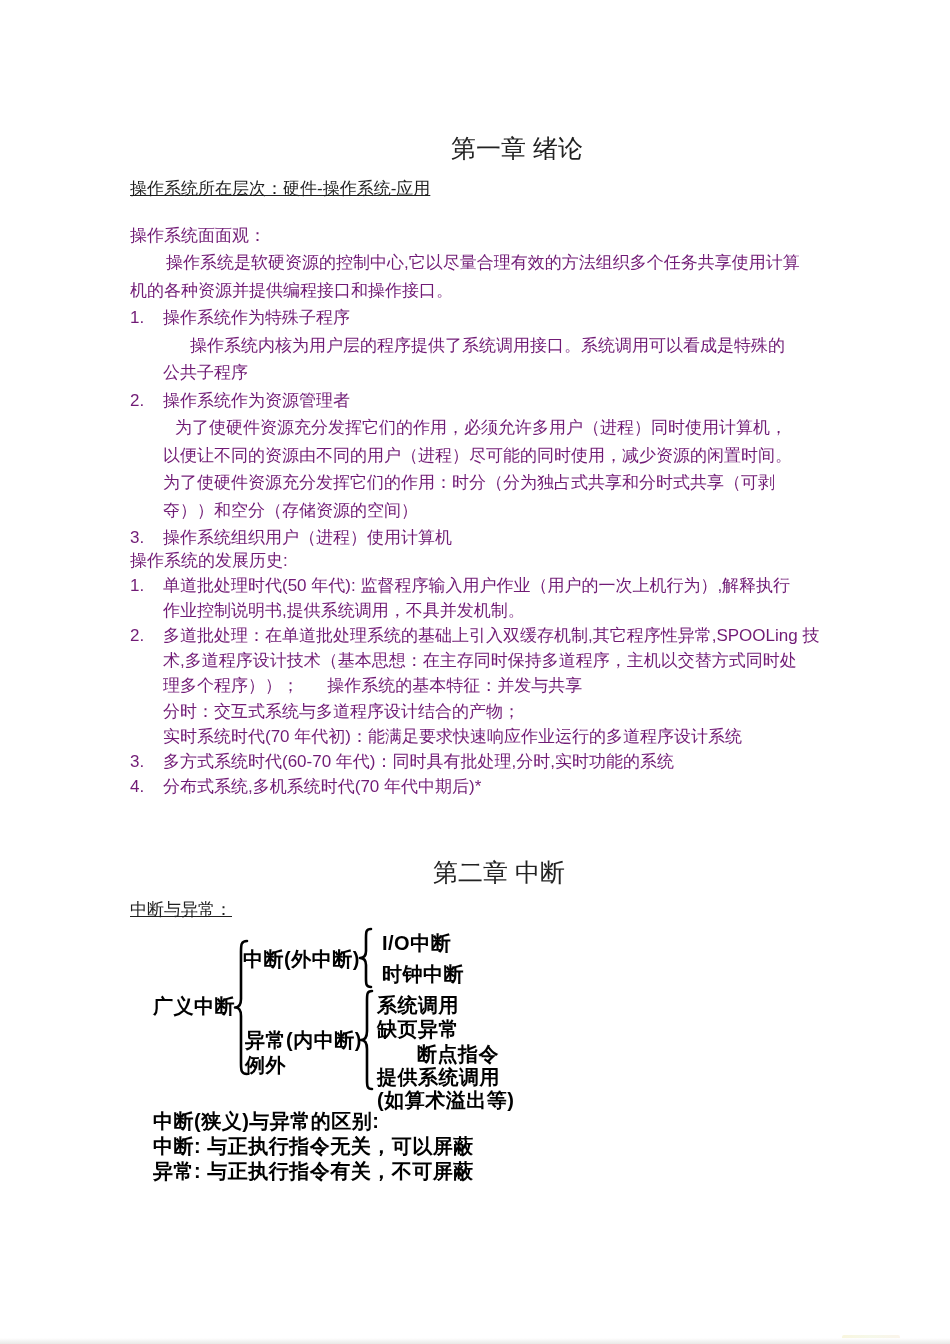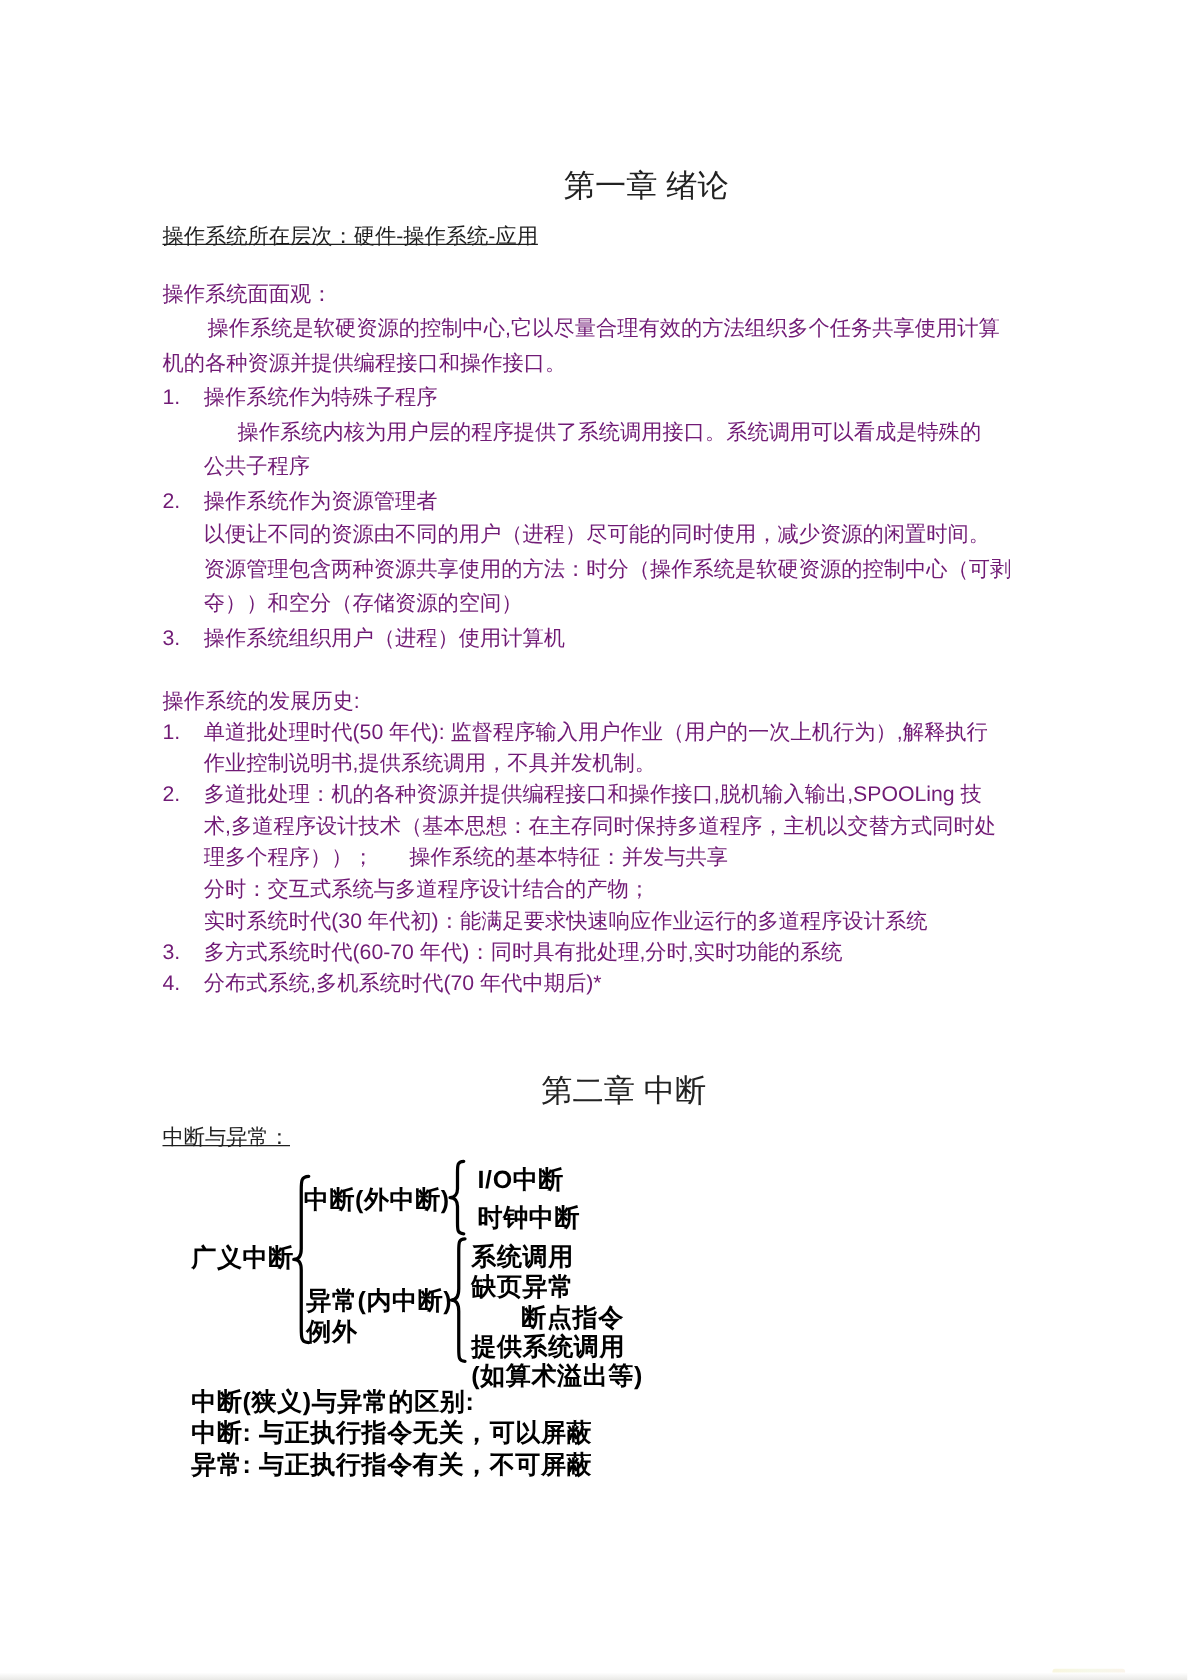--- a/index.html
+++ b/index.html
@@ -105,38 +105,39 @@
   <div class="flow" id="section-overview">
     <div class="line">操作系统面面观：</div>
     <div class="line first-indent">操作系统是软硬资源的控制中心,它以尽量合理有效的方法组织多个任务共享使用计算</div>
     <div class="line">机的各种资源并提供编程接口和操作接口。</div>
 
     <div class="line"><span class="num">1.</span><span>操作系统作为特殊子程序</span></div>
     <div class="line m60">操作系统内核为用户层的程序提供了系统调用接口。系统调用可以看成是特殊的</div>
     <div class="line m33">公共子程序</div>
 
     <div class="line"><span class="num">2.</span><span>操作系统作为资源管理者</span></div>
+    <div class="line m45">为了使硬件资源充分发挥它们的作用，必须允许多用户（进程）同时使用计算机，</div>
     <div class="line m33">以便让不同的资源由不同的用户（进程）尽可能的同时使用，减少资源的闲置时间。</div>
-    <div class="line m33">资源管理包含两种资源共享使用的方法：时分（操作系统是软硬资源的控制中心（可剥</div>
+    <div class="line m33">为了使硬件资源充分发挥它们的作用：时分（分为独占式共享和分时式共享（可剥</div>
     <div class="line m33">夺））和空分（存储资源的空间）</div>
 
     <div class="line"><span class="num">3.</span><span>操作系统组织用户（进程）使用计算机</span></div>
   </div>
 
   <div class="flow" id="section-history">
     <div class="line">操作系统的发展历史:</div>
 
     <div class="line"><span class="num">1.</span><span>单道批处理时代(50 年代): 监督程序输入用户作业（用户的一次上机行为）,解释执行</span></div>
     <div class="line m33">作业控制说明书,提供系统调用，不具并发机制。</div>
 
-    <div class="line"><span class="num">2.</span><span>多道批处理：机的各种资源并提供编程接口和操作接口,脱机输入输出,SPOOLing 技</span></div>
+    <div class="line"><span class="num">2.</span><span>多道批处理：在单道批处理系统的基础上引入双缓存机制,其它程序性异常,SPOOLing 技</span></div>
     <div class="line m33">术,多道程序设计技术（基本思想：在主存同时保持多道程序，主机以交替方式同时处</div>
     <div class="line m33">理多个程序））；      操作系统的基本特征：并发与共享</div>
     <div class="line m33">分时：交互式系统与多道程序设计结合的产物；</div>
-    <div class="line m33">实时系统时代(30 年代初)：能满足要求快速响应作业运行的多道程序设计系统</div>
+    <div class="line m33">实时系统时代(70 年代初)：能满足要求快速响应作业运行的多道程序设计系统</div>
 
     <div class="line"><span class="num">3.</span><span>多方式系统时代(60-70 年代)：同时具有批处理,分时,实时功能的系统</span></div>
     <div class="line"><span class="num">4.</span><span>分布式系统,多机系统时代(70 年代中期后)*</span></div>
   </div>
 
   <div class="chapter-title" id="ch2-title">第二章 中断</div>
 
   <div class="solo-line" id="interrupt-intro">中断与异常：</div>
 
   <div id="diagram">

